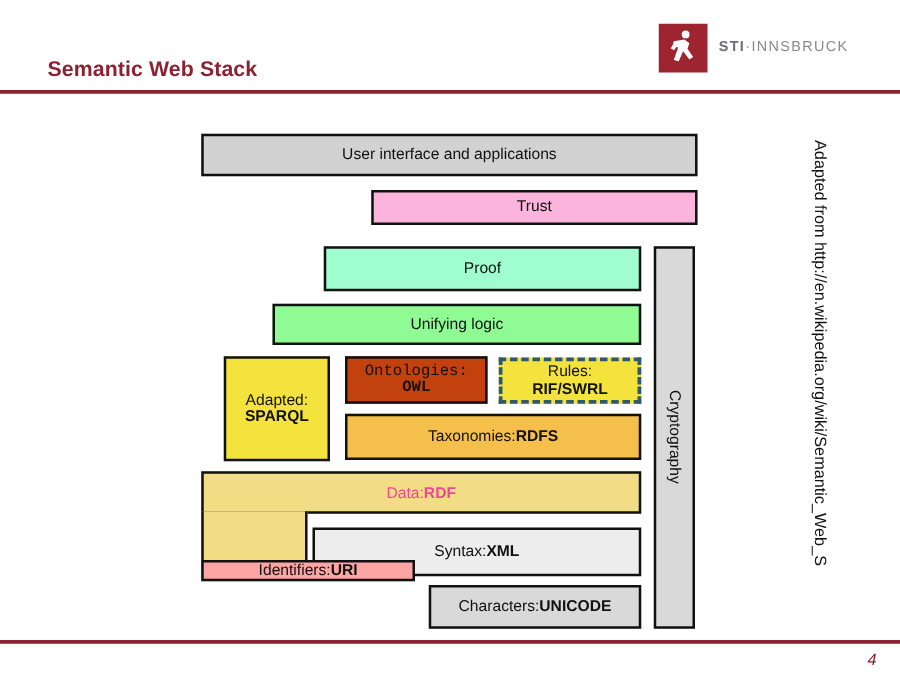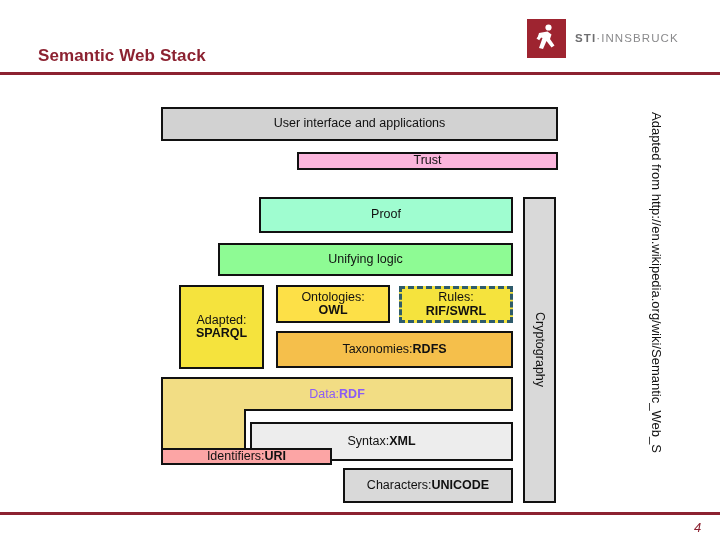--- a/index.html
+++ b/index.html
@@ -142,21 +142,21 @@
     border-right: 2px solid #111111;
     border-bottom: 2px solid #111111;
     border-top: none;
   }
   .lshape-label {
     position: absolute;
     display: flex;
     align-items: center;
     justify-content: center;
     font-size: 12.5px;
-    color: #8b5cf6;
+    color: #ec4899;
   }
 </style>
 </head>
 <body>
 
 <div class="slide-title">Semantic Web Stack</div>
 
 <div class="logo-block">
   <div class="logo-mark">
     <svg width="39" height="39" viewBox="0 0 39 39" aria-hidden="true">
@@ -175,38 +175,38 @@
 
 <div class="side-note">Adapted from http://en.wikipedia.org/wiki/Semantic_Web_S</div>
 <div class="page-number">4</div>
 
 <div id="diagram">
 
   <div class="box" style="left:161px; top:107px; width:397px; height:34px; background:#D2D2D2;">
     <span class="lbl">User interface and applications</span>
   </div>
 
-  <div class="box" style="left:297px; top:152px; width:261px; height:18px; background:#FBB5DC;">
+  <div class="box" style="left:297px; top:152px; width:261px; height:28px; background:#FBB5DC;">
     <span class="lbl">Trust</span>
   </div>
 
   <div class="box" style="left:259px; top:197px; width:254px; height:36px; background:#9FFDD0;">
     <span class="lbl">Proof</span>
   </div>
 
   <div class="box" style="left:218px; top:243px; width:295px; height:33px; background:#8EFB94;">
     <span class="lbl">Unifying logic</span>
   </div>
 
   <div class="box" style="left:179px; top:285px; width:85px; height:84px; background:#F5E33D; flex-direction:column;">
     <span>Adapted:</span>
     <b>SPARQL</b>
   </div>
 
-  <div class="box" style="left:276px; top:285px; width:114px; height:38px; background:#fde047; flex-direction:column;">
+  <div class="box" style="left:276px; top:285px; width:114px; height:38px; background:#c2410c; flex-direction:column;font-family:Liberation Mono, monospace;">
     <span>Ontologies:</span>
     <b>OWL</b>
   </div>
 
   <div class="box dashed" style="left:399px; top:286px; width:114px; height:37px; background:#F5E33D; flex-direction:column;">
     <span>Rules:</span>
     <b>RIF/SWRL</b>
   </div>
 
   <div class="box" style="left:276px; top:331px; width:237px; height:37px; background:#F5BF4B;">

